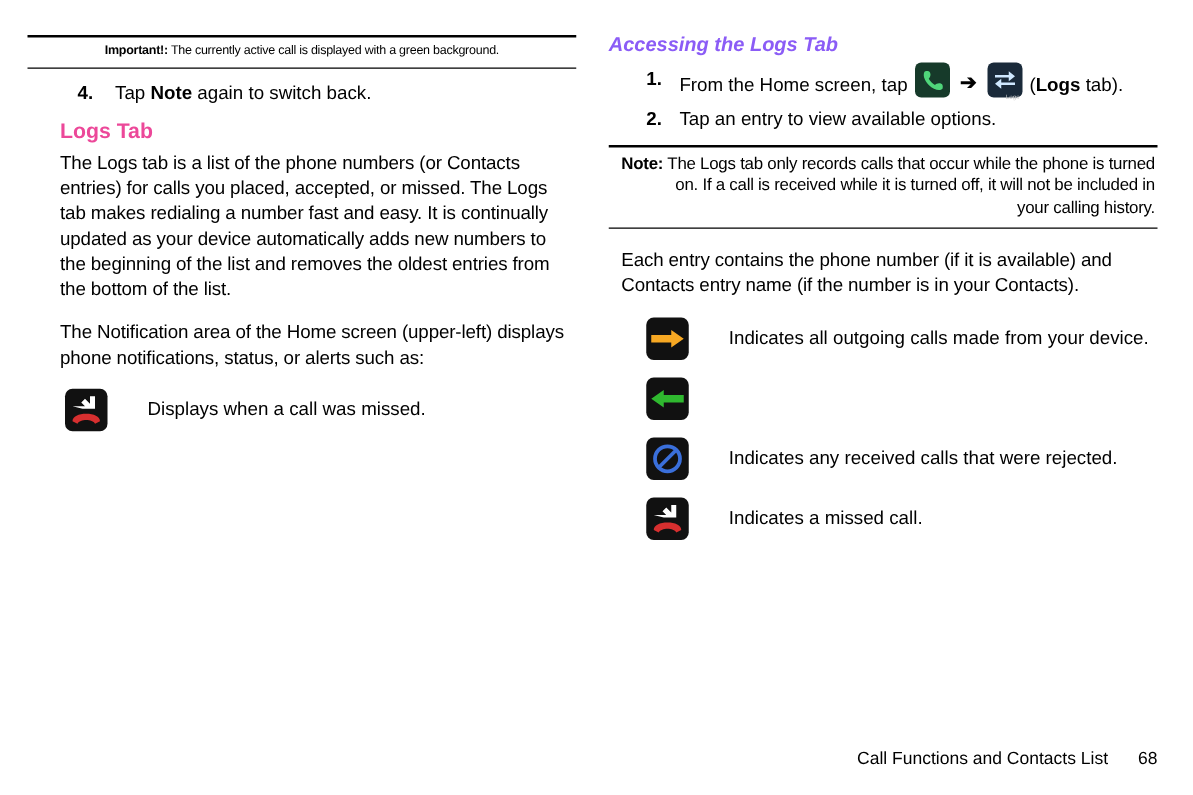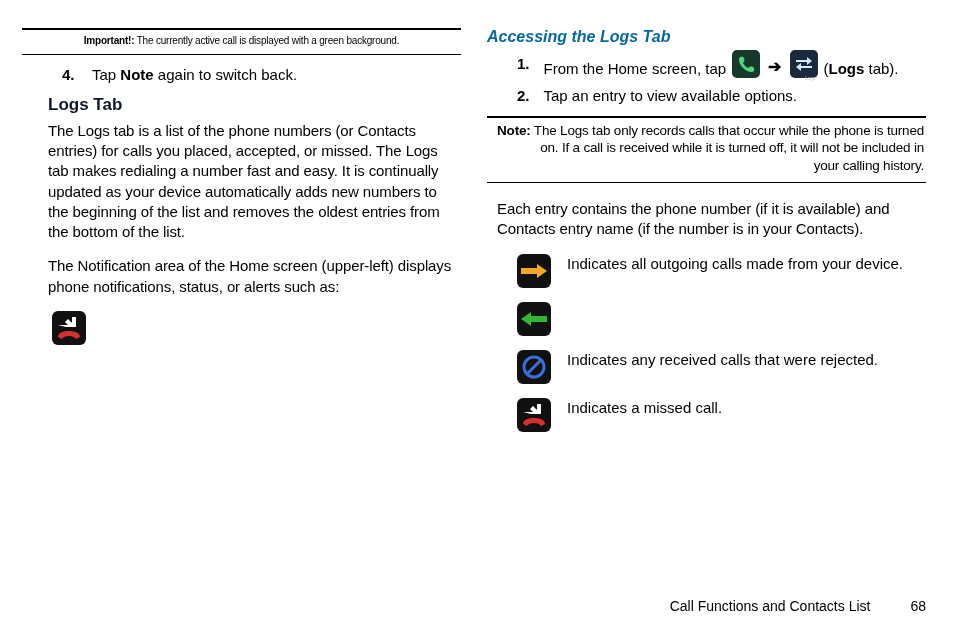--- a/index.html
+++ b/index.html
@@ -45,28 +45,28 @@
     display: flex;
     gap: 18px;
     margin: 6px 0 10px 40px;
     font-size: 15px;
     line-height: 1.35;
     font-stretch: condensed;
   }
   .step .num { font-weight: bold; width: 12px; text-align: right;}
   .step .txt { flex: 1; }
   .h2 {
-    color: #0f172a;
+    color: #ec4899;
     font-weight: bold;
     font-size: 17px;
     margin: 6px 0 6px 26px;
     font-family: Arial, Helvetica, sans-serif;
   }
   .h3 {
-    color: #0369a1;
+    color: #8b5cf6;
     font-weight: bold;
     font-style: italic;
     font-size: 16px;
     margin: 0 0 4px 0;
   }
   .body-p {
     font-size: 15px;
     line-height: 1.35;
     margin: 1px 4px 14px 26px;
     font-stretch: condensed;
@@ -77,21 +77,22 @@
     line-height: 1.3;
     letter-spacing: -0.2px;
     padding: 0 2px 2px 2px;
     font-stretch: condensed;
   }
   .note .lead { font-weight: bold; }
   .note-wrap { padding-left: 0px; text-indent: 0; text-align: right; }
   .note-wrap .cont { display: block; padding-left: 32px; }
   .icon-row {
     display: flex;
-    gap: 16px;
+    align-items: center;
+    gap: 32px;
     margin: 0 0 18px 30px;
   }
   .icon-row.tight { margin-bottom: 14px; }
   .icon-row .desc {
     font-size: 15px;
     line-height: 1.3;
     font-stretch: condensed;
   }
   .icon-box {
     width: 34px;
@@ -124,21 +125,21 @@
     font-size: 5px;
     color: #ccc;
   }
   .footer {
     position: absolute;
     bottom: 22px;
     right: 28px;
     font-size: 14px;
     font-stretch: condensed;
     display: flex;
-    gap: 40px;
+    gap: 24px;
     margin-top: 44px;
   }
   .bold { font-weight: bold; }
   svg { display: block; }
 </style>
 </head>
 <body>
 
 <div class="columns">
 
@@ -160,20 +161,21 @@
     <p class="body-p">The Notification area of the Home screen (upper-left) displays phone notifications, status, or alerts such as:</p>
 
 
     <div class="icon-row">
       <div class="icon-box">
         <svg width="30" height="30" viewBox="0 0 30 30">
           <path d="M4 12 L14 12 L11 9 L14 6 L18 10 L18 4 L22 4 L22 14 L12 14 Z" fill="#fff"></path>
           <path d="M4 24 C4 20 9 18 15 18 C21 18 26 20 26 24 L22 26 C21 24 18 23 15 23 C12 23 9 24 8 26 Z" fill="#d72f2f"></path>
         </svg>
       </div>
+      <div class="desc">Displays when a call was missed.</div>
     </div>
   </div>
 
   <div class="col">
     <div class="h3">Accessing the Logs Tab</div>
 
     <div class="step-inline">
       <span class="num">1.</span>
       <span class="txt">
         <span>From the Home screen, tap</span>

